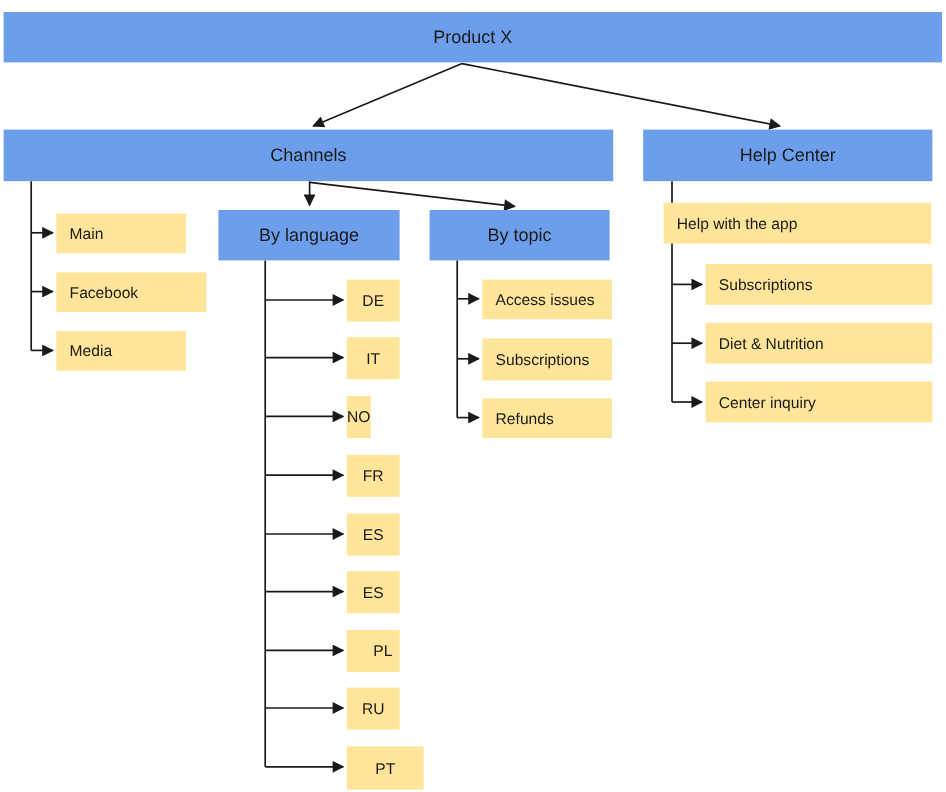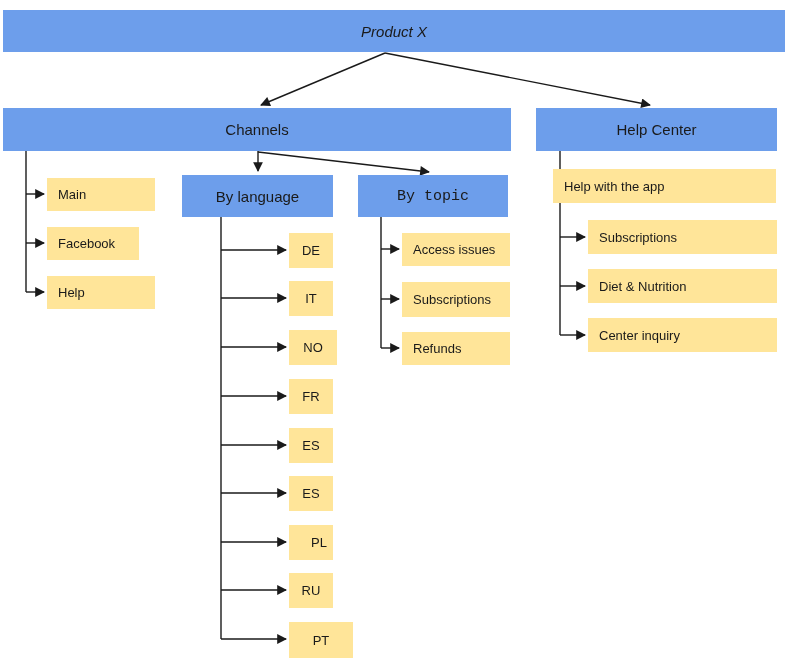--- a/index.html
+++ b/index.html
@@ -108,37 +108,37 @@
 
     <g>
       <path d="M560 151 V335"></path>
       <path d="M560 186 H585" marker-end="url(#arrow)"></path>
       <path d="M560 237 H585" marker-end="url(#arrow)"></path>
       <path d="M560 286 H585" marker-end="url(#arrow)"></path>
       <path d="M560 335 H585" marker-end="url(#arrow)"></path>
     </g>
   </svg>
 
-  <div class="node bar" style="left:3px; top:10px; width:782px; height:42px;font-style:italic;">Product X</div>
+  <div class="node bar" style="left:3px; top:10px; width:782px; height:42px;">Product X</div>
 
   <div class="node bar" style="left:3px; top:108px; width:508px; height:43px;">Channels</div>
 
   <div class="node bar" style="left:536px; top:108px; width:241px; height:43px;">Help Center</div>
 
   <div class="node bar" style="left:182px; top:175px; width:151px; height:42px;">By language</div>
 
-  <div class="node bar" style="left:358px; top:175px; width:150px; height:42px;font-family:Liberation Mono, monospace;">By topic</div>
+  <div class="node bar" style="left:358px; top:175px; width:150px; height:42px;">By topic</div>
 
   <div class="node leaf" style="left:47px; top:178px; width:108px; height:33px;">Main</div>
-  <div class="node leaf" style="left:47px; top:227px; width:92px; height:33px;">Facebook</div>
-  <div class="node leaf" style="left:47px; top:276px; width:108px; height:33px;">Help</div>
+  <div class="node leaf" style="left:47px; top:227px; width:125px; height:33px;">Facebook</div>
+  <div class="node leaf" style="left:47px; top:276px; width:108px; height:33px;">Media</div>
 
   <div class="node leaf centered" style="left:289px; top:233px; width:44px; height:35px;">DE</div>
   <div class="node leaf centered" style="left:289px; top:281px; width:44px; height:35px;">IT</div>
-  <div class="node leaf centered" style="left:289px; top:330px; width:48px; height:35px;">NO</div>
+  <div class="node leaf centered" style="left:289px; top:330px; width:20px; height:35px;">NO</div>
   <div class="node leaf centered" style="left:289px; top:379px; width:44px; height:35px;">FR</div>
   <div class="node leaf centered" style="left:289px; top:428px; width:44px; height:35px;">ES</div>
   <div class="node leaf centered" style="left:289px; top:476px; width:44px; height:35px;">ES</div>
   <div class="node leaf centered" style="left:289px; top:525px; width:44px; height:35px;padding-left:16px;">PL</div>
   <div class="node leaf centered" style="left:289px; top:573px; width:44px; height:35px;">RU</div>
   <div class="node leaf centered" style="left:289px; top:622px; width:64px; height:36px;">PT</div>
 
   <div class="node leaf" style="left:402px; top:233px; width:108px; height:33px;">Access issues</div>
   <div class="node leaf" style="left:402px; top:282px; width:108px; height:35px;">Subscriptions</div>
   <div class="node leaf" style="left:402px; top:332px; width:108px; height:33px;">Refunds</div>

